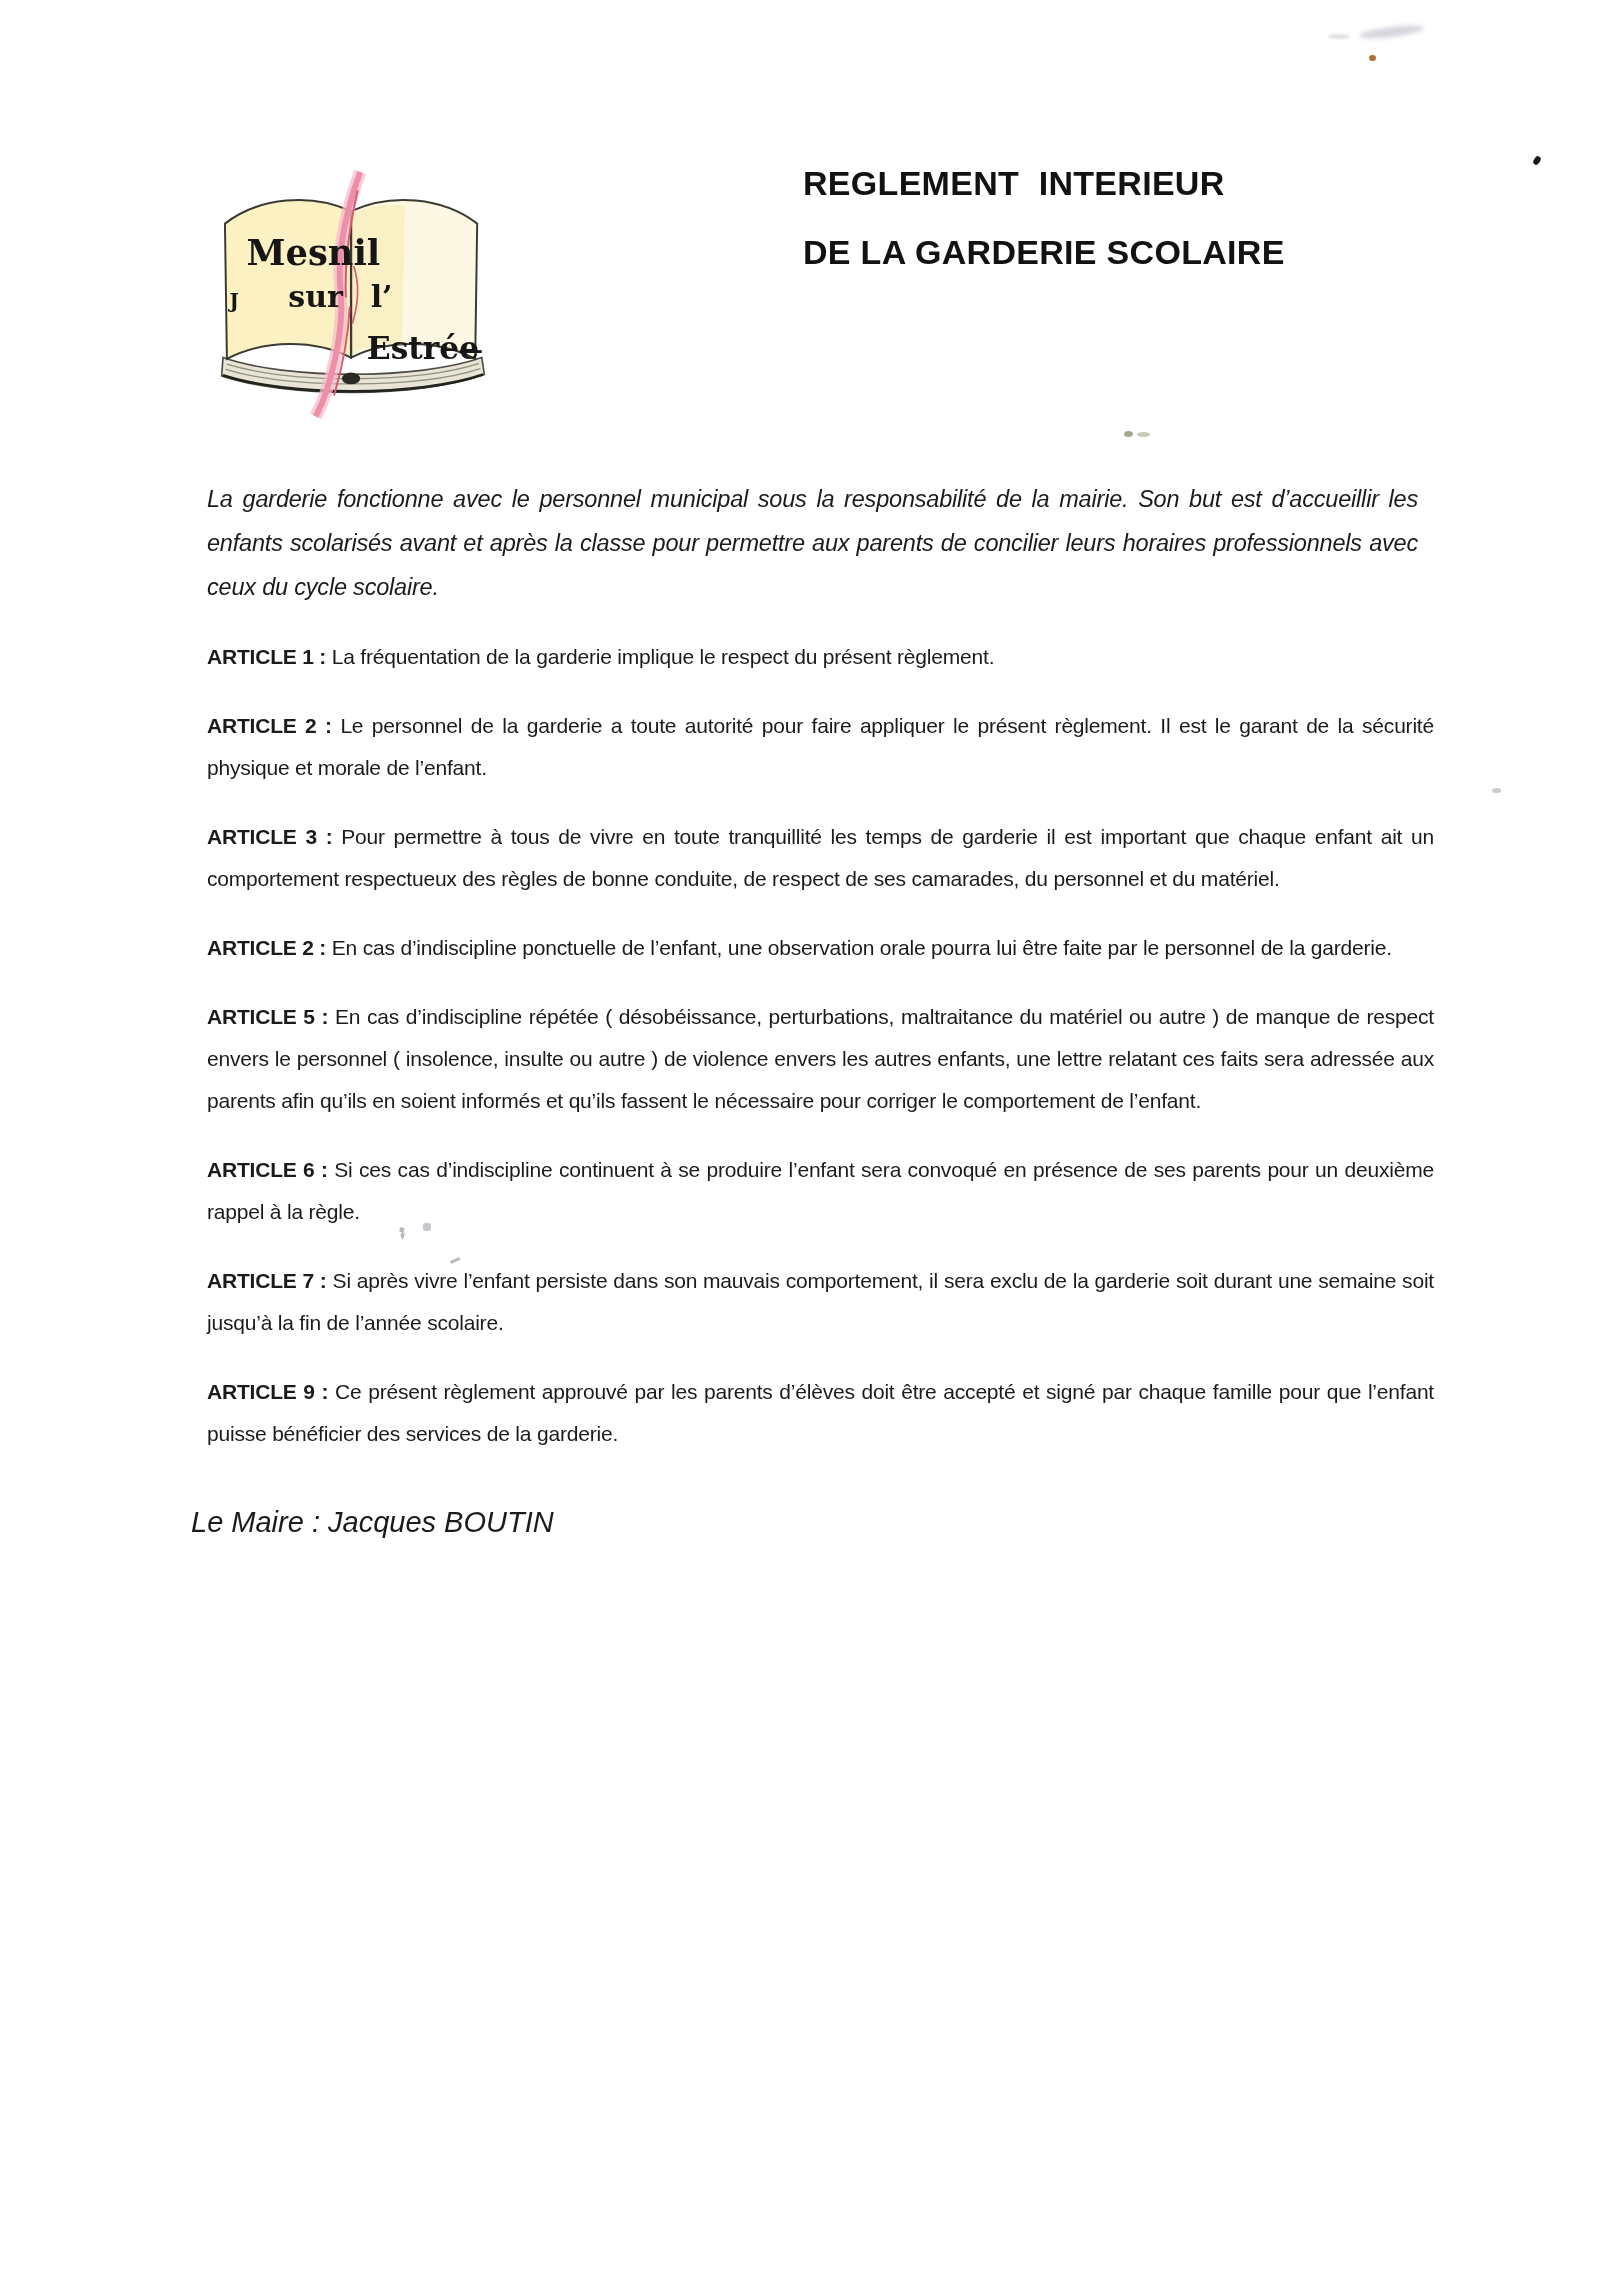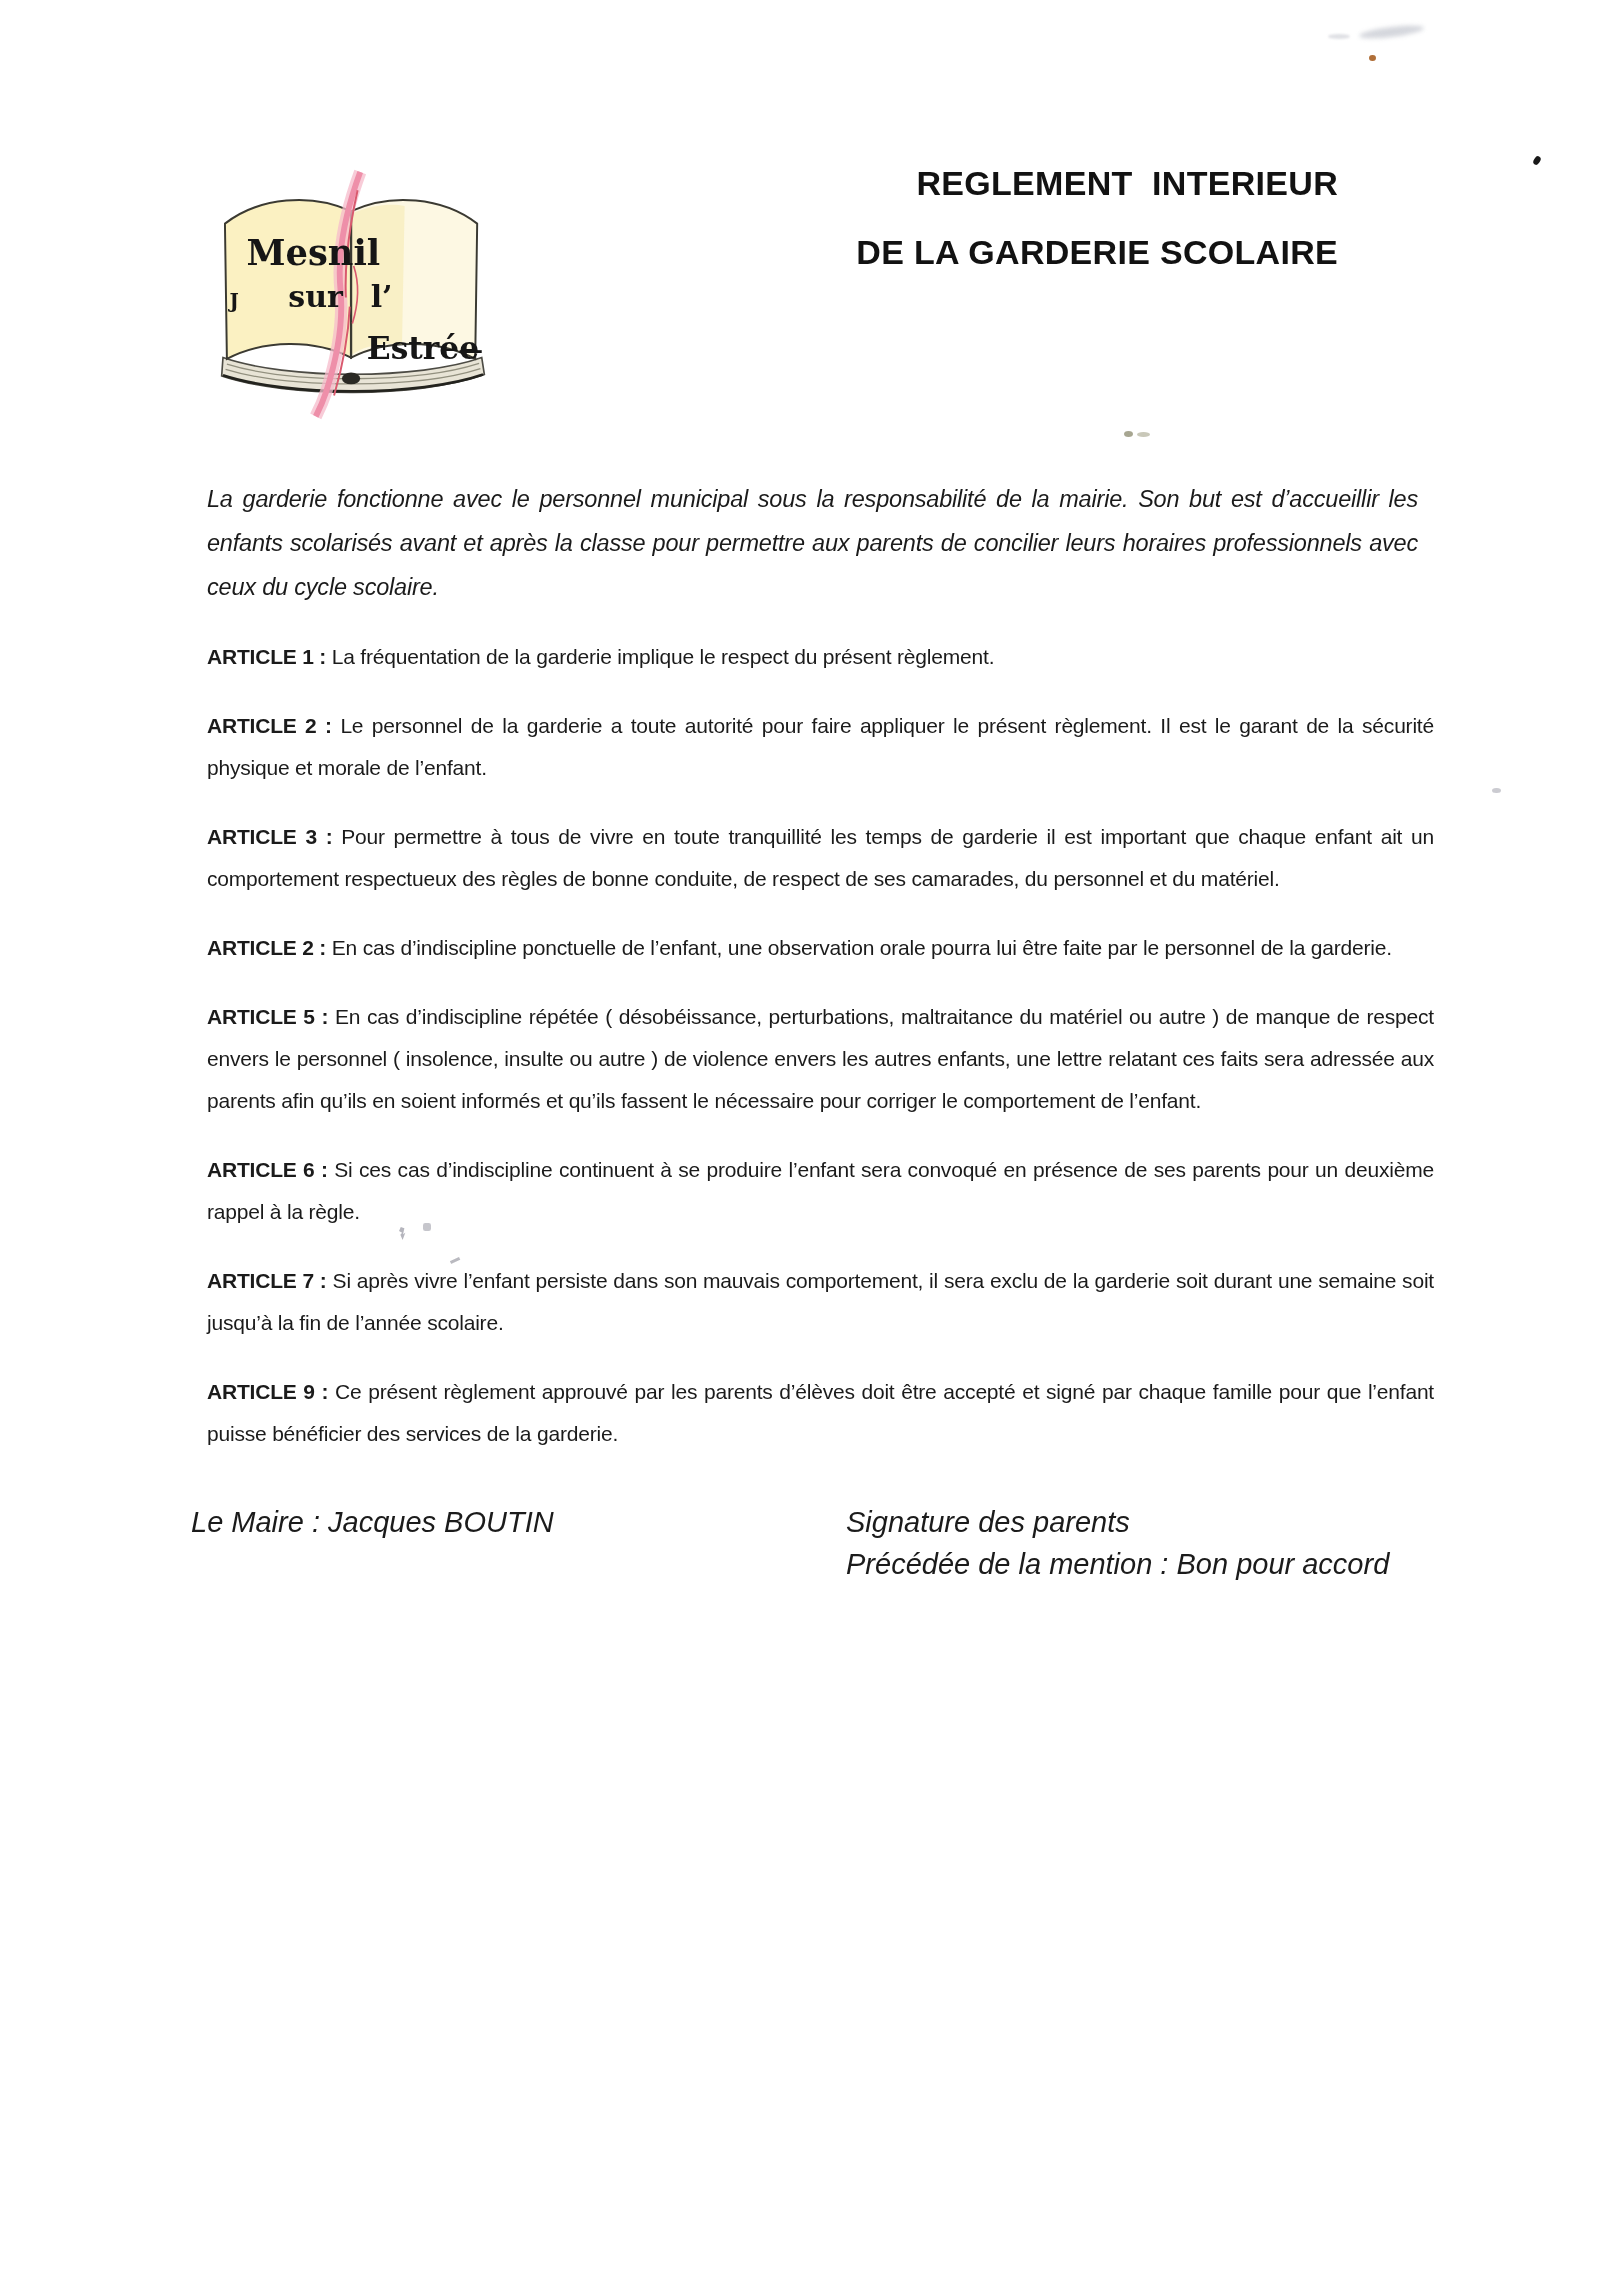--- a/index.html
+++ b/index.html
@@ -25,21 +25,21 @@
     width: 330px;
     height: 255px;
   }
   .logo svg { width: 100%; height: 100%; }
 
   .title-block {
     position: absolute;
     left: 803px;
     top: 164px;
     width: 535px;
-    text-align: right;
+    text-align: left;
   }
   .title1, .title2 {
     font-weight: 700;
     font-size: 34px;
     letter-spacing: 0.3px;
     color: #121212;
     white-space: pre-wrap;
   }
   .title2 { margin-top: 30px; }
 
@@ -209,21 +209,17 @@
     <p class="para"><span class="lbl">ARTICLE 5 :</span> <span>En cas d’indiscipline répétée ( désobéissance, perturbations, maltraitance du matériel ou autre ) de manque de respect envers le personnel  ( insolence, insulte ou autre ) de violence envers les autres enfants, une lettre relatant ces faits sera adressée aux parents afin qu’ils en soient informés et qu’ils fassent le nécessaire pour corriger le comportement de l’enfant.</span></p>
 
     <p class="para"><span class="lbl">ARTICLE 6 :</span> <span>Si ces cas d’indiscipline continuent à se produire l’enfant sera convoqué en présence de ses parents pour un deuxième rappel à la règle.</span></p>
 
     <p class="para"><span class="lbl">ARTICLE 7 :</span> <span>Si après vivre l’enfant persiste dans son mauvais comportement, il sera exclu de la garderie soit durant une semaine soit jusqu’à la fin de l’année scolaire.</span></p>
 
     <p class="para"><span class="lbl">ARTICLE 9 :</span> <span>Ce présent règlement approuvé par les parents d’élèves doit être accepté et signé par chaque famille pour que l’enfant puisse bénéficier des services de la garderie.</span></p>
 
     <div class="sig-row">
       <div class="sig-left">Le Maire : Jacques BOUTIN</div>
-      <div class="sig-right">
-        <div>Signature des parents</div>
-        <div>Précédée de la mention : Bon pour accord</div>
-      </div>
     </div>
   </div>
 
 </div>
 
 
 </body></html>

